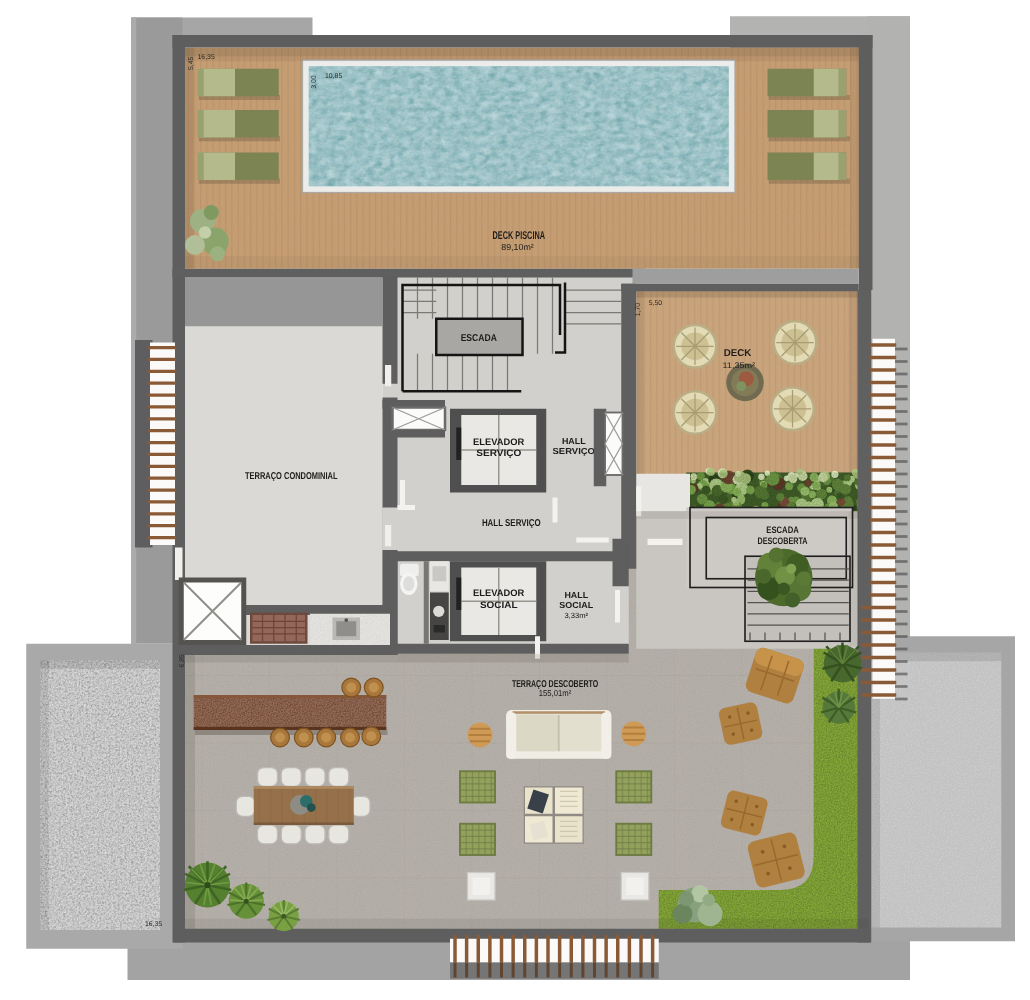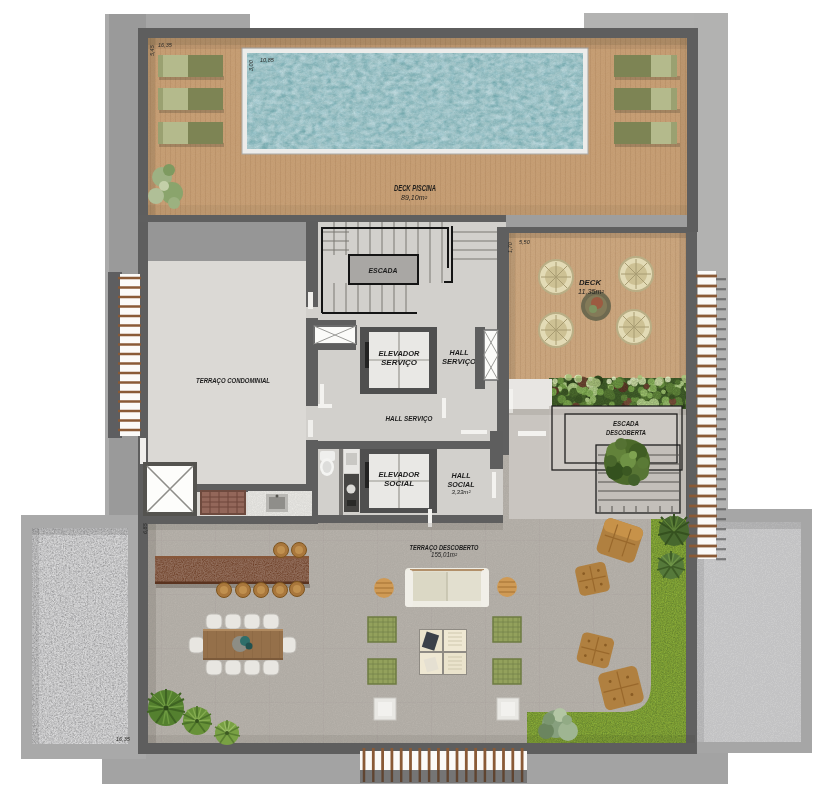--- a/index.html
+++ b/index.html
@@ -1,17 +1,17 @@
 <!DOCTYPE html>
 <html><head>
 <meta charset="utf-8">
 <style>
 html,body{margin:0;padding:0;background:#ffffff;}
 #page{position:relative;width:824px;height:800px;overflow:hidden;background:#ffffff;
-font-family:"Liberation Sans",sans-serif;font-style:italic;}
+font-family:"Liberation Sans",sans-serif;}
 text{font-family:"Liberation Sans",sans-serif;}
 </style>
 </head>
 <body>
 <div id="page">
 <svg width="824" height="800" viewBox="0 0 824 800" xmlns="http://www.w3.org/2000/svg">
 <defs>
 <filter id="grainD" color-interpolation-filters="sRGB" x="0" y="0" width="100%" height="100%">
 <feTurbulence type="fractalNoise" baseFrequency="0.9" numOctaves="2" result="n"></feTurbulence>
 <feColorMatrix in="n" type="matrix" values="0 0 0 0 0  0 0 0 0 0  0 0 0 0 0  1.2 1.2 1.2 0 -1.1" result="c"></feColorMatrix>

